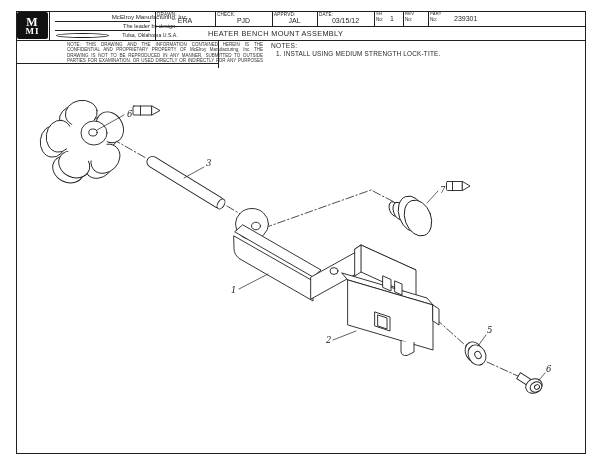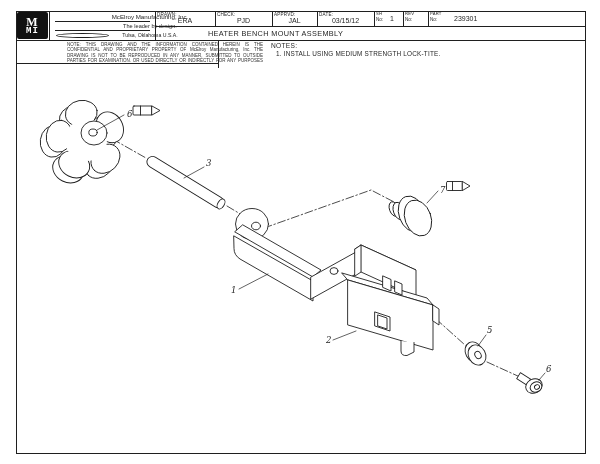--- a/index.html
+++ b/index.html
@@ -7,21 +7,21 @@
   .page{position:relative;width:600px;height:464px;background:#fff;overflow:hidden;}
   .frame{position:absolute;left:16px;top:11px;width:570px;height:443px;border:1.2px solid #1f1f1f;box-sizing:border-box;}
   .hline,.vline{position:absolute;background:#1f1f1f;}
   .hline{height:1px;}
   .vline{width:1px;}
   .abs{position:absolute;padding-left:48px;}
   .logo{position:absolute;left:17px;top:12px;width:31px;height:27px;background:#111;border-radius:2px;
         display:flex;flex-direction:column;align-items:center;justify-content:center;line-height:1;}
   .logo span{color:#fff;font-family:"Liberation Serif",serif;font-weight:bold;}
   .logo .l1{font-size:12px;letter-spacing:1px;}
-  .logo .l2{font-size:9px;margin-top:-1px;letter-spacing:1px;font-family:Liberation Mono, monospace;}
+  .logo .l2{font-size:9px;margin-top:-1px;letter-spacing:1px;}
   .company{left:49px;top:12.5px;width:106px;text-align:center;font-size:6.2px;}
   .tagline{left:49px;top:22.5px;width:106px;text-align:center;font-size:5.6px;}
   .location{left:49px;top:31.5px;width:106px;text-align:center;font-size:5.2px;}
   .regmark{left:56px;top:33px;width:3px;height:3px;border:0.6px solid #1f1f1f;border-radius:50%;}
   .cell{position:absolute;top:11px;height:15px;box-sizing:border-box;}
   .cell .lab{position:absolute;left:2px;top:1px;font-size:4.6px;letter-spacing:.2px;white-space:pre-line;line-height:1.1;}
   .cell .lab2{position:absolute;left:2px;top:6px;font-size:4.6px;}
   .cell .val{position:absolute;font-size:7px;white-space:nowrap;}
   .cell-a .val{left:50%;transform:translateX(-50%);top:6px;}
   .cell-b .lab{font-size:4.2px;}

